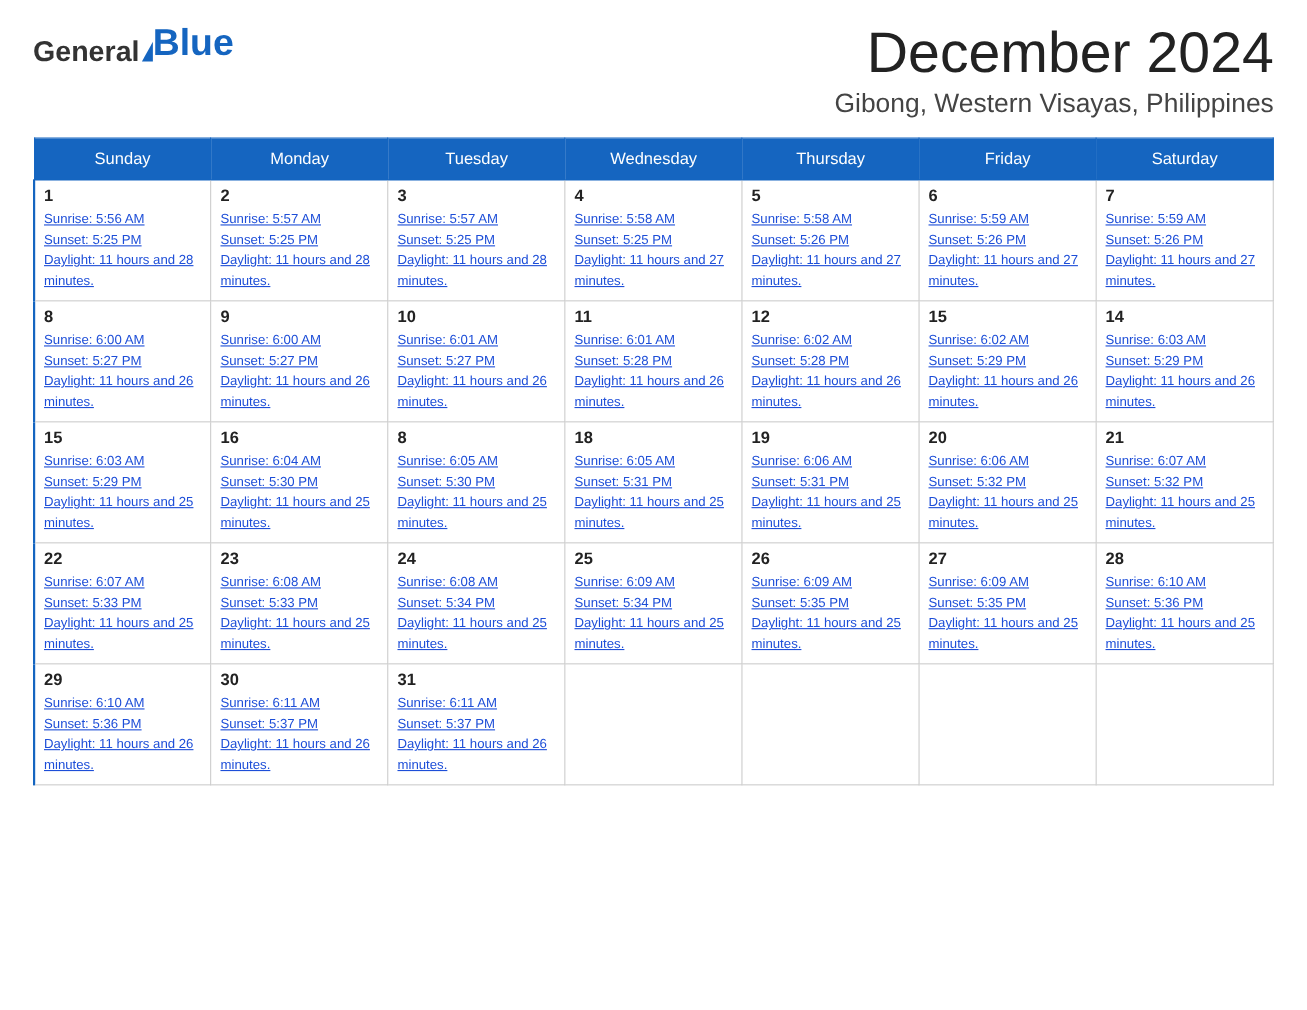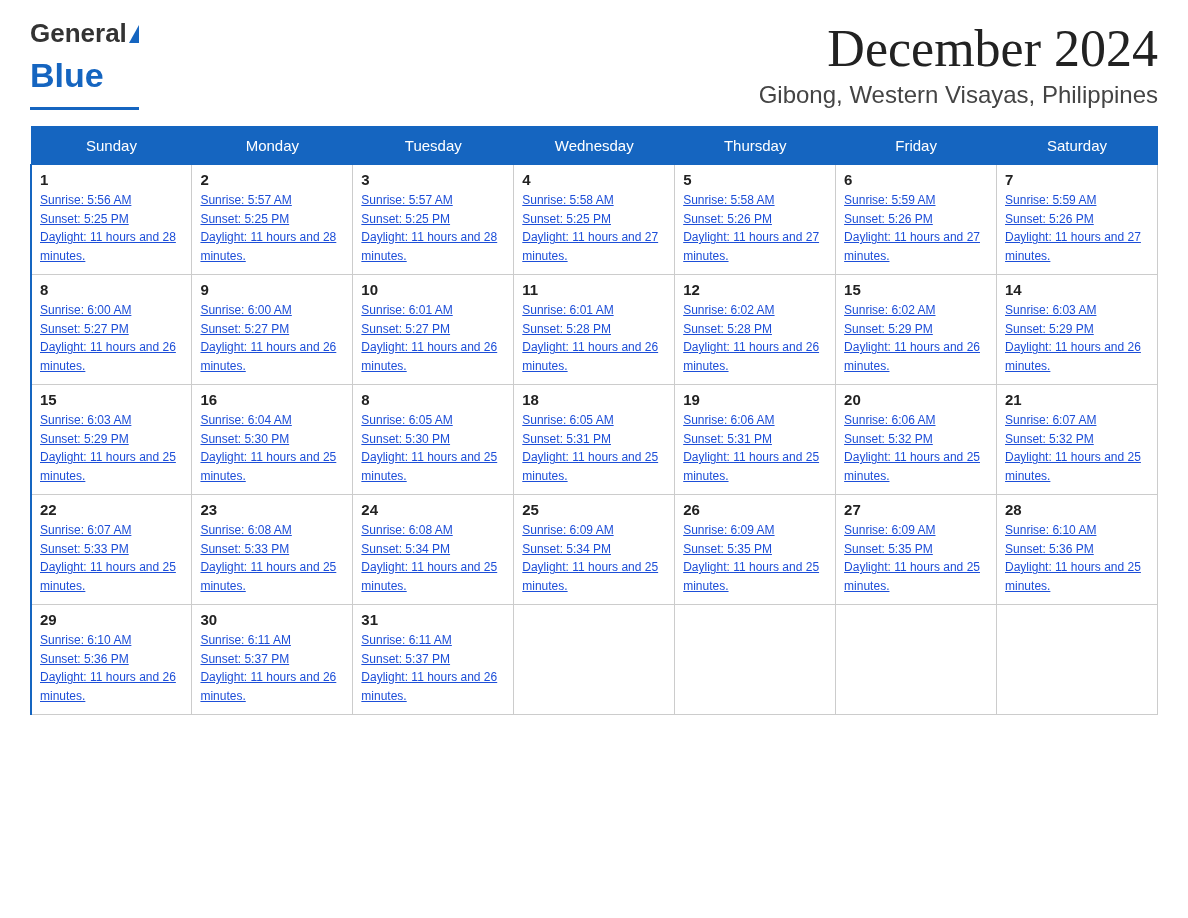--- a/index.html
+++ b/index.html
@@ -11,23 +11,22 @@
       padding: 20px 30px;
     }
     .header {
       display: flex;
       justify-content: space-between;
       align-items: flex-start;
       margin-bottom: 16px;
     }
     .logo {
       display: flex;
-      flex-direction: column;
-      align-items: flex-start;
-      gap: 10px;
+      flex-direction: row;
+      align-items: flex-end;
     }
     .logo-text {
       display: flex;
       align-items: center;
       font-size: 26px;
       font-weight: bold;
       color: #333;
       line-height: 1;
     }
     .logo-general { color: #333; }
@@ -48,21 +47,20 @@
       margin-top: 2px;
     }
     .title-section {
       text-align: right;
     }
     .month-title {
       font-size: 52px;
       font-weight: normal;
       color: #222;
       line-height: 1.1;
-      font-family: Liberation Serif, serif;
     }
     .location-title {
       font-size: 24px;
       color: #444;
       margin-top: 4px;
     }
     .calendar {
       width: 100%;
       border-collapse: collapse;
       table-layout: fixed;

